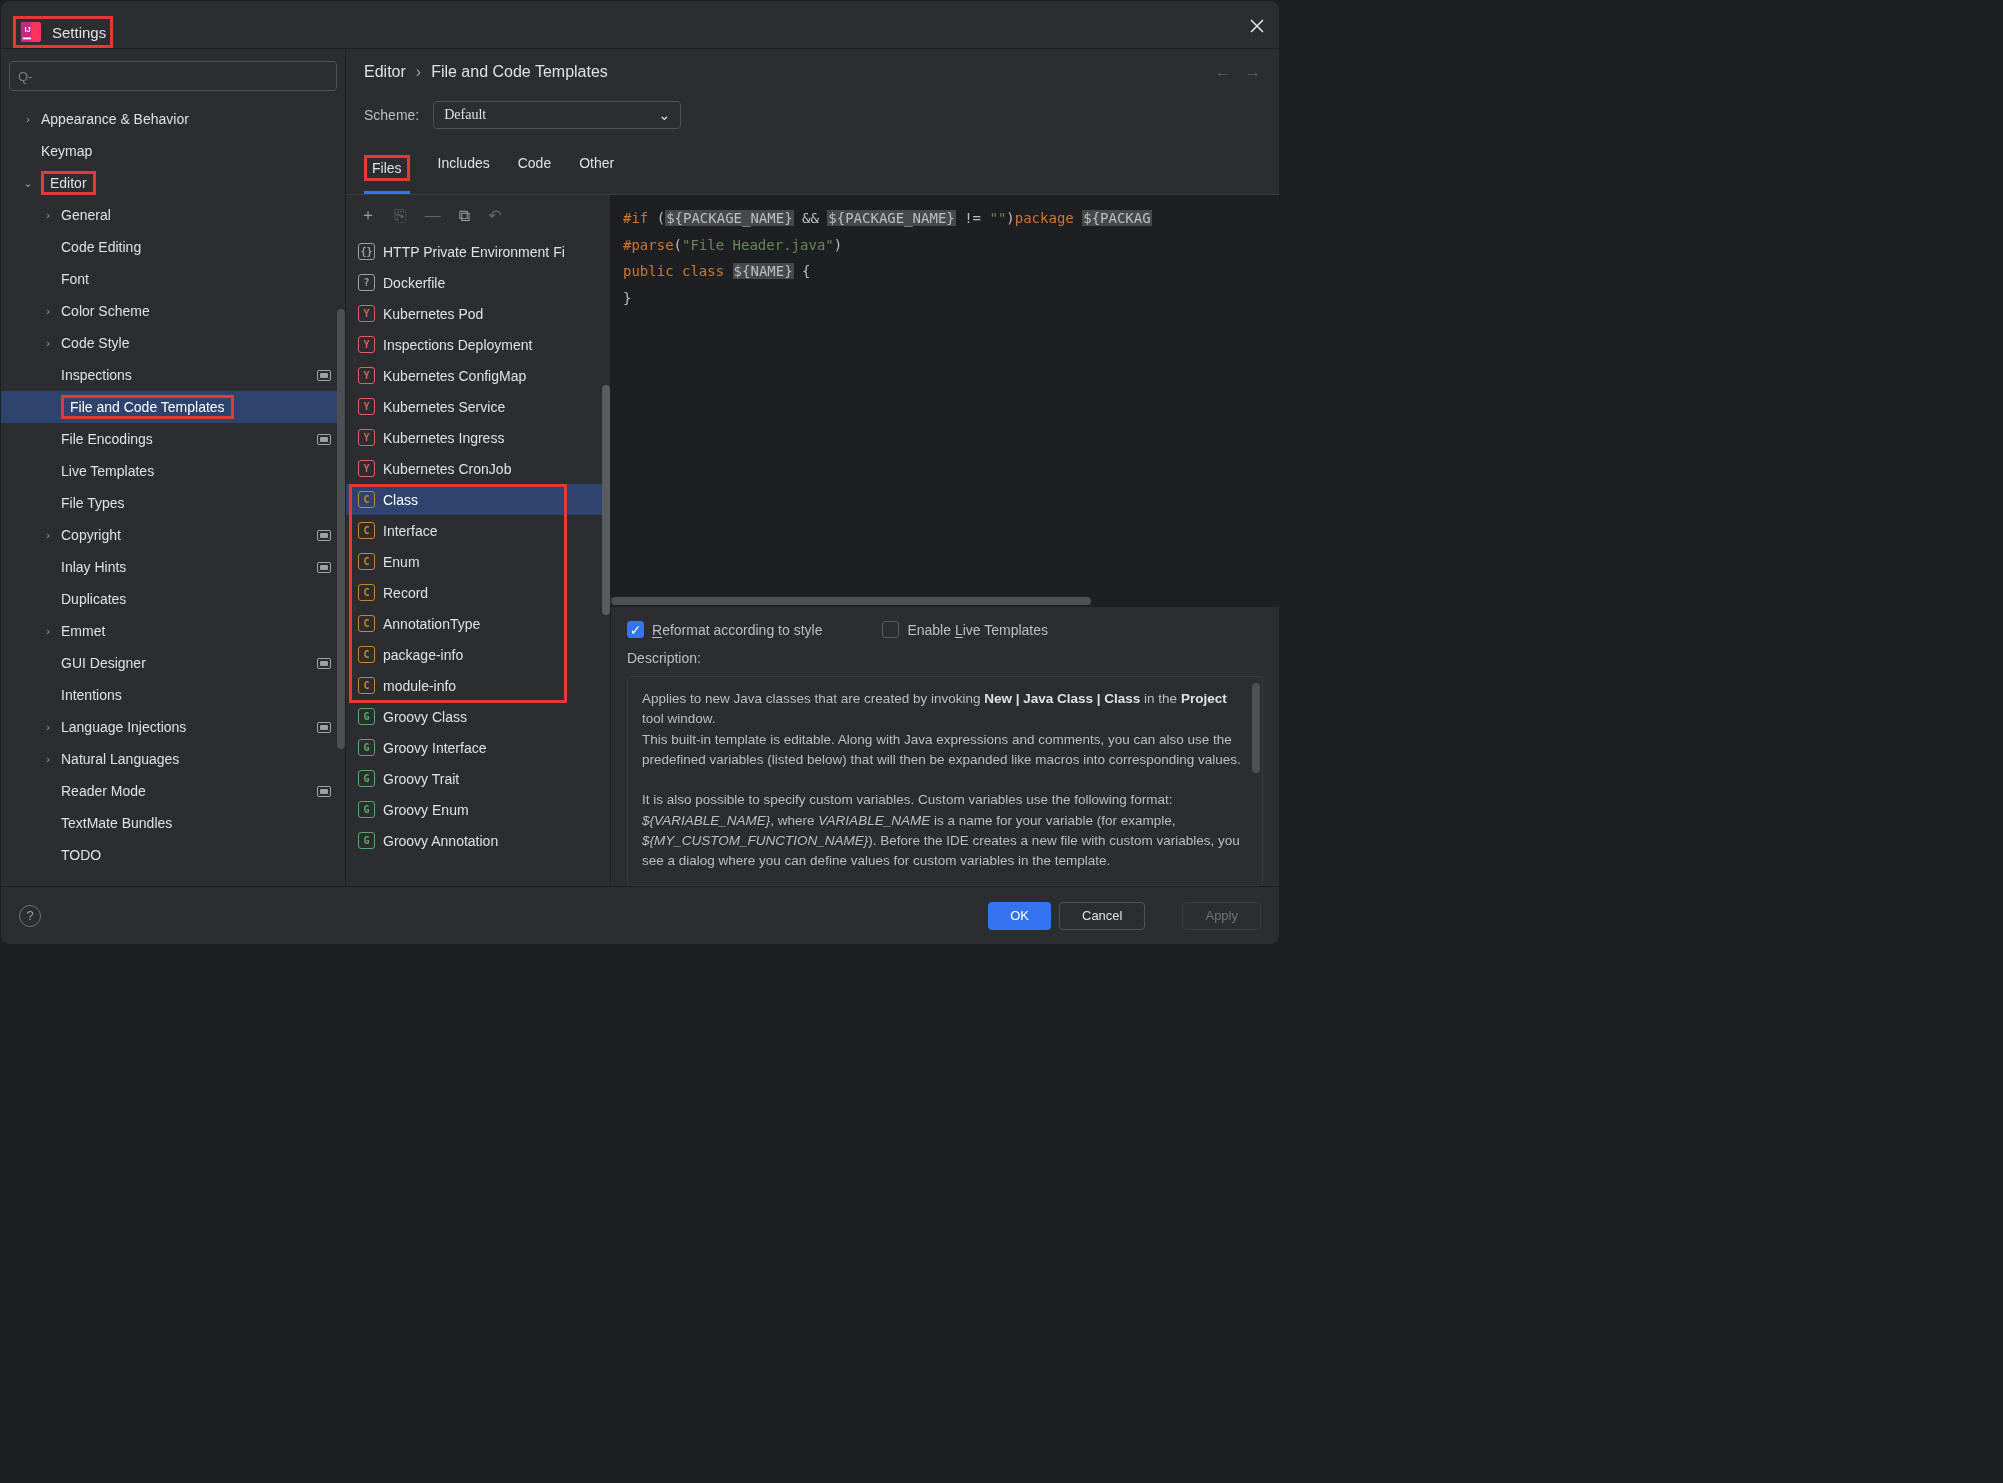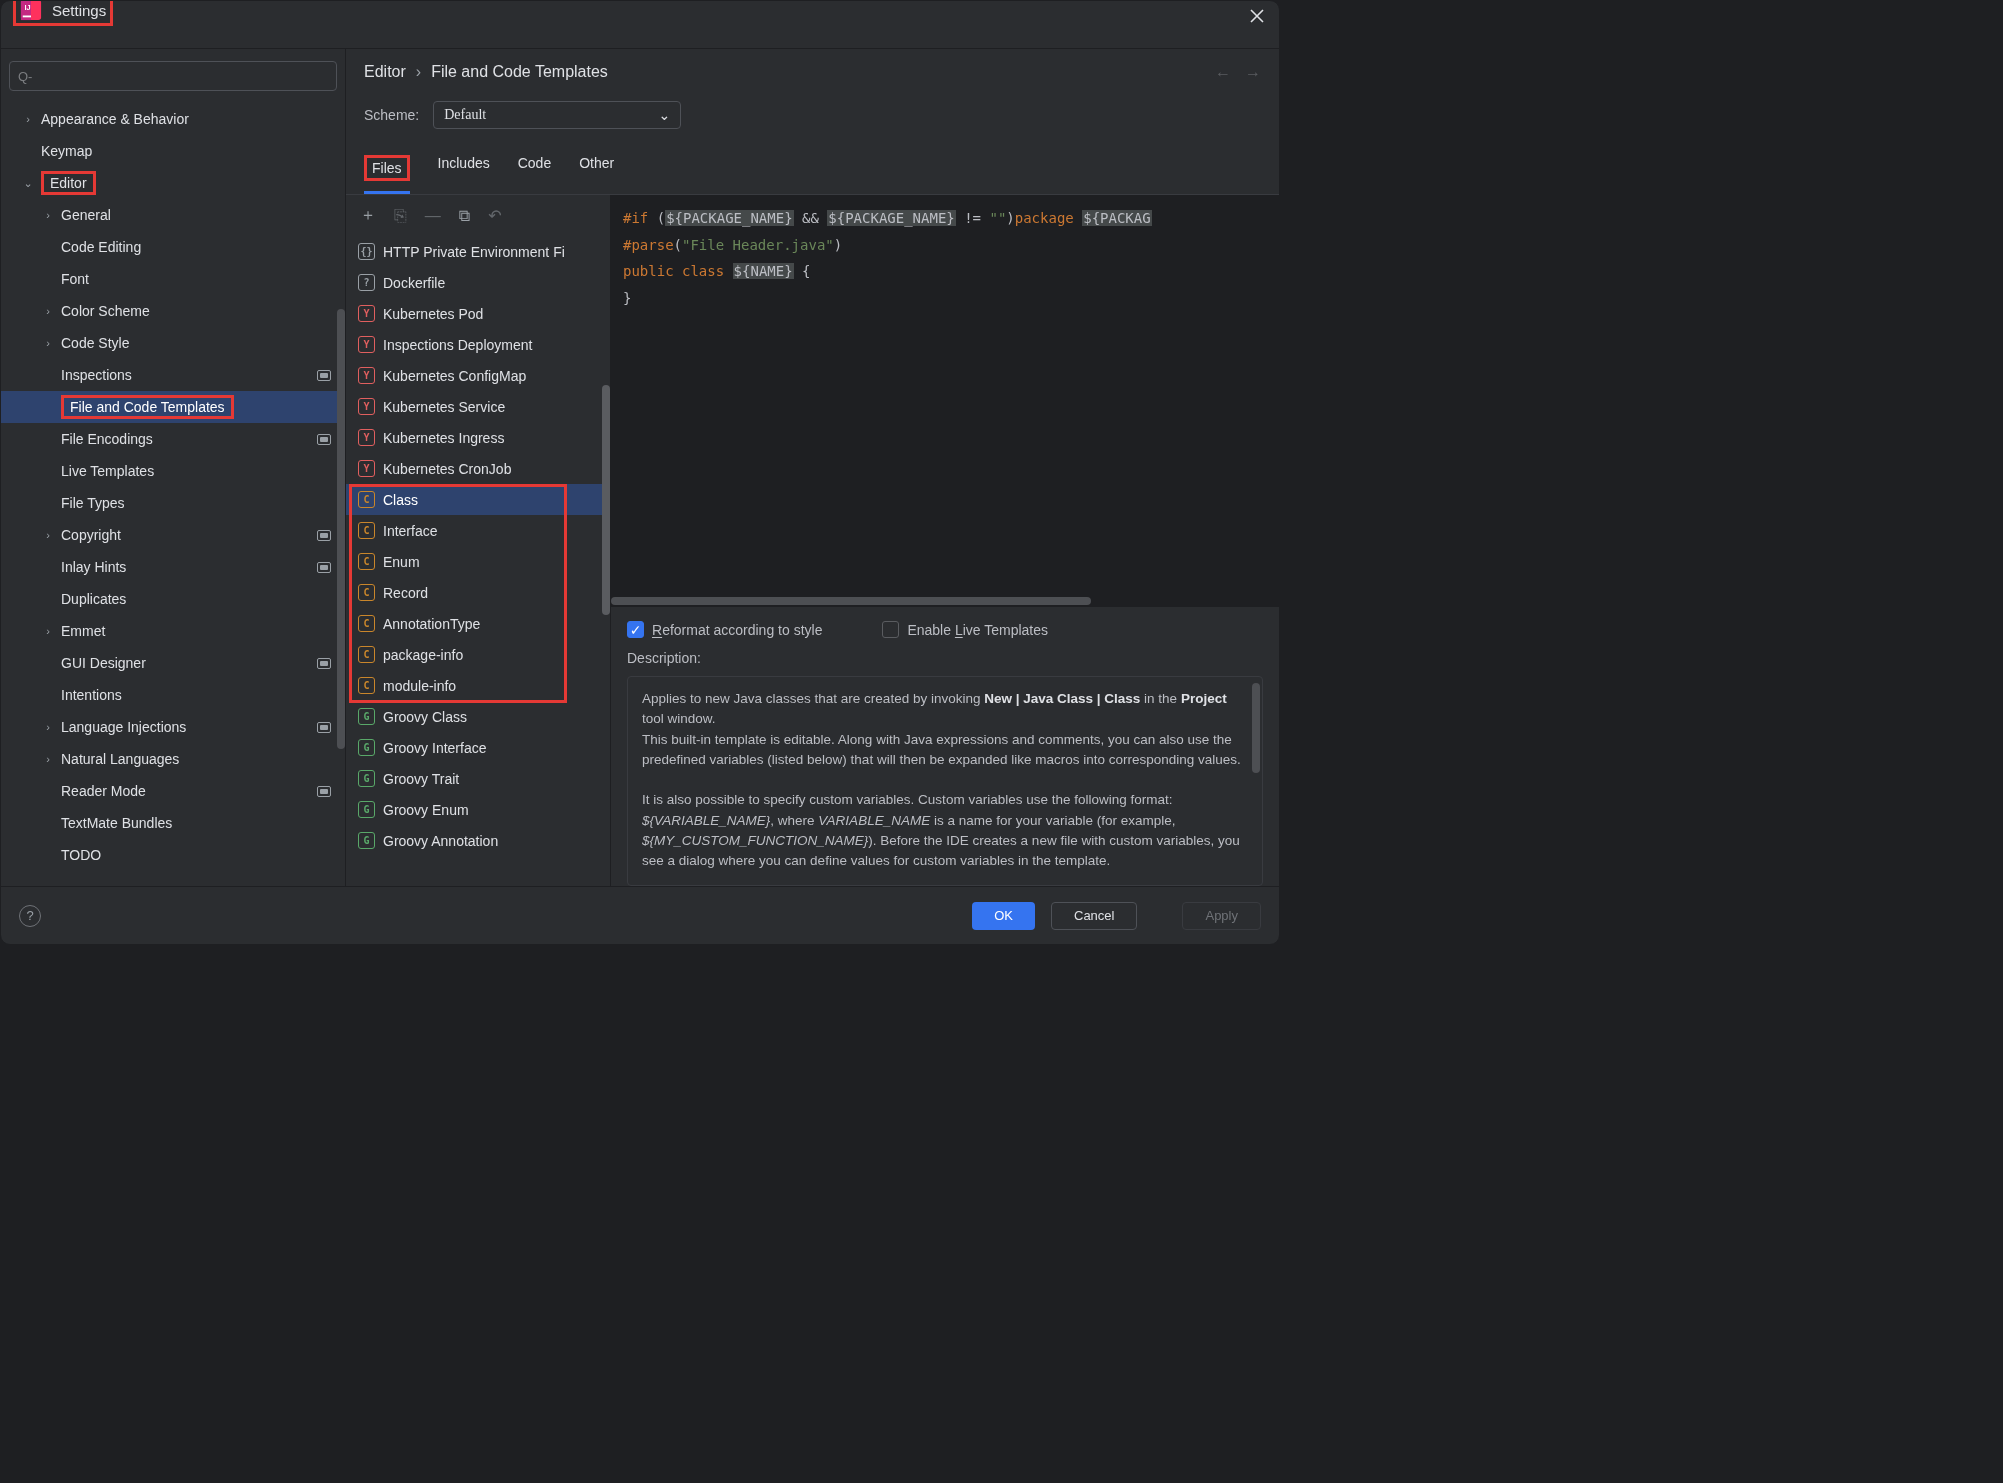--- a/index.html
+++ b/index.html
@@ -18,22 +18,22 @@
   background: #2b2d30;
   border-radius: 10px;
   display: flex;
   flex-direction: column;
   position: relative;
   overflow: hidden;
   border: 1px solid #1e1f22;
 }
 .titlebar {
   display: flex;
-  align-items: flex-end;
-  padding: 22px 12px;
+  align-items: flex-start;
+  padding: 15px 12px;
   height: 48px;
   border-bottom: 1px solid #1e1f22;
 }
 .app-icon {
   width: 22px;
   height: 22px;
   margin-right: 10px;
 }
 .title-text {
   font-size: 15px;
@@ -340,21 +340,21 @@
   border-top:1px solid #1e1f22;
   display:flex;
   align-items:center;
   padding:0 18px;
 }
 .help-icon {
   width:22px;height:22px;border:1.5px solid #6f7277;border-radius:50%;
   display:flex;align-items:center;justify-content:center;color:#9aa0a6;
   cursor:pointer;
 }
-.footer-buttons { margin-left:auto; display:flex; gap:16px;}
+.footer-buttons { margin-left:auto; display:flex; gap:8px;}
 .btn {
   height:28px;
   padding:0 22px;
   border-radius:4px;
   display:flex;align-items:center;justify-content:center;
   font-size:13px;
   cursor:pointer;
 }
 .btn.primary { background:#3574f0; color:#fff;}
 .btn.secondary { background:#2b2d30; border:1px solid #4e5157; color:#dfe1e5;}

